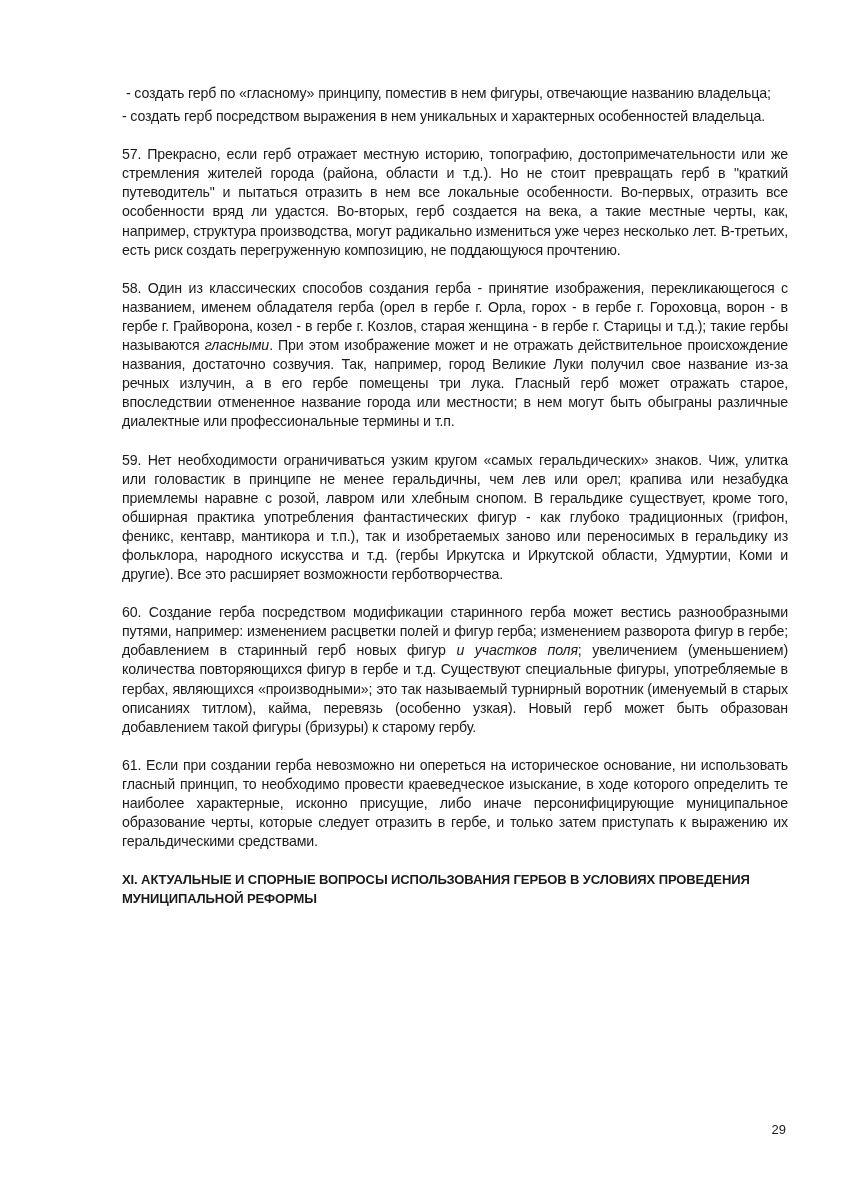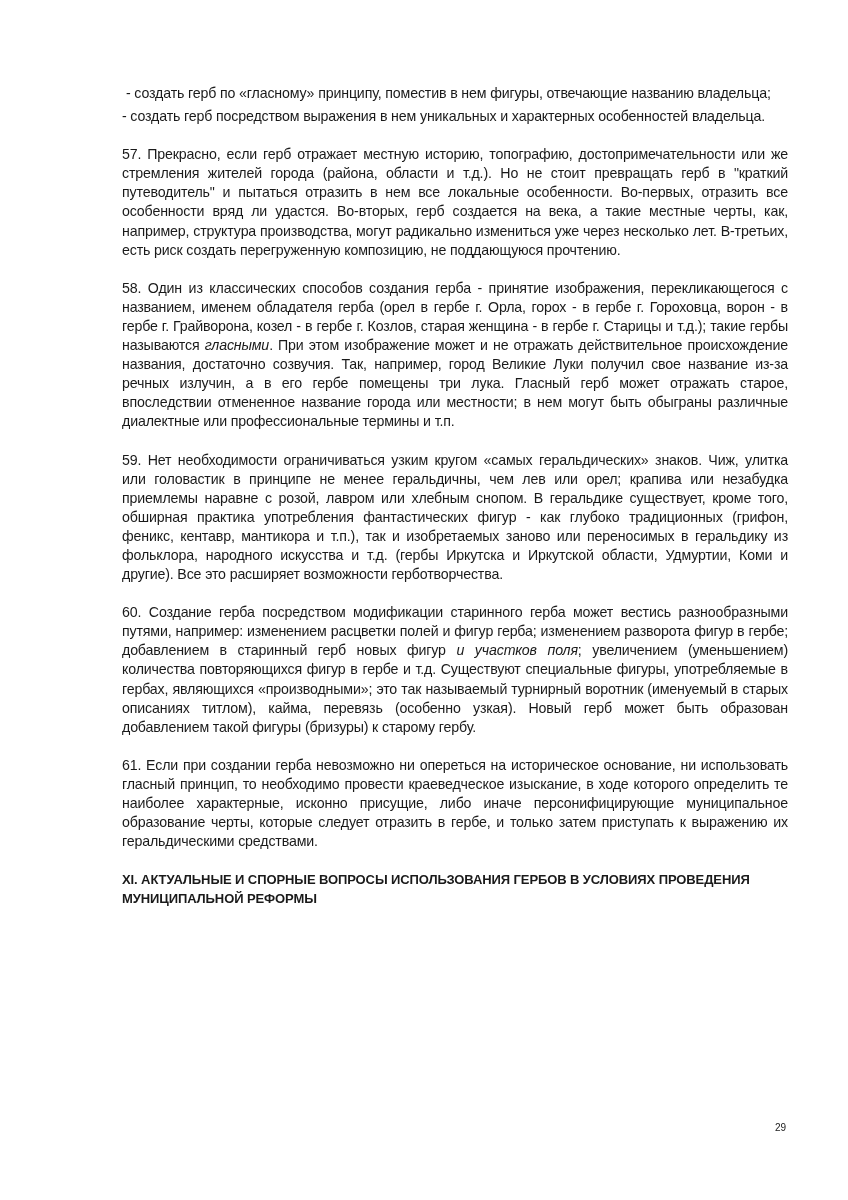--- a/index.html
+++ b/index.html
@@ -26,21 +26,21 @@
     margin: 0 0 19px 0;
     text-align: left;
     letter-spacing: -0.1px;
   }
   .page em { }
   .page-number {
     position: absolute;
     top: 1122px;
     right: 62px;
     font-family: "Liberation Sans", sans-serif;
-    font-size: 10px;
+    font-size: 13px;
     color: #1a1a1a;
   }
 </style>
 </head>
 <body>
 
 <div class="page">
   <p class="tight">- создать герб по «гласному» принципу, поместив в нем фигуры, отвечающие названию владельца;</p>
   <p>- создать герб посредством выражения в нем уникальных и характерных особенностей владельца.</p>
 

